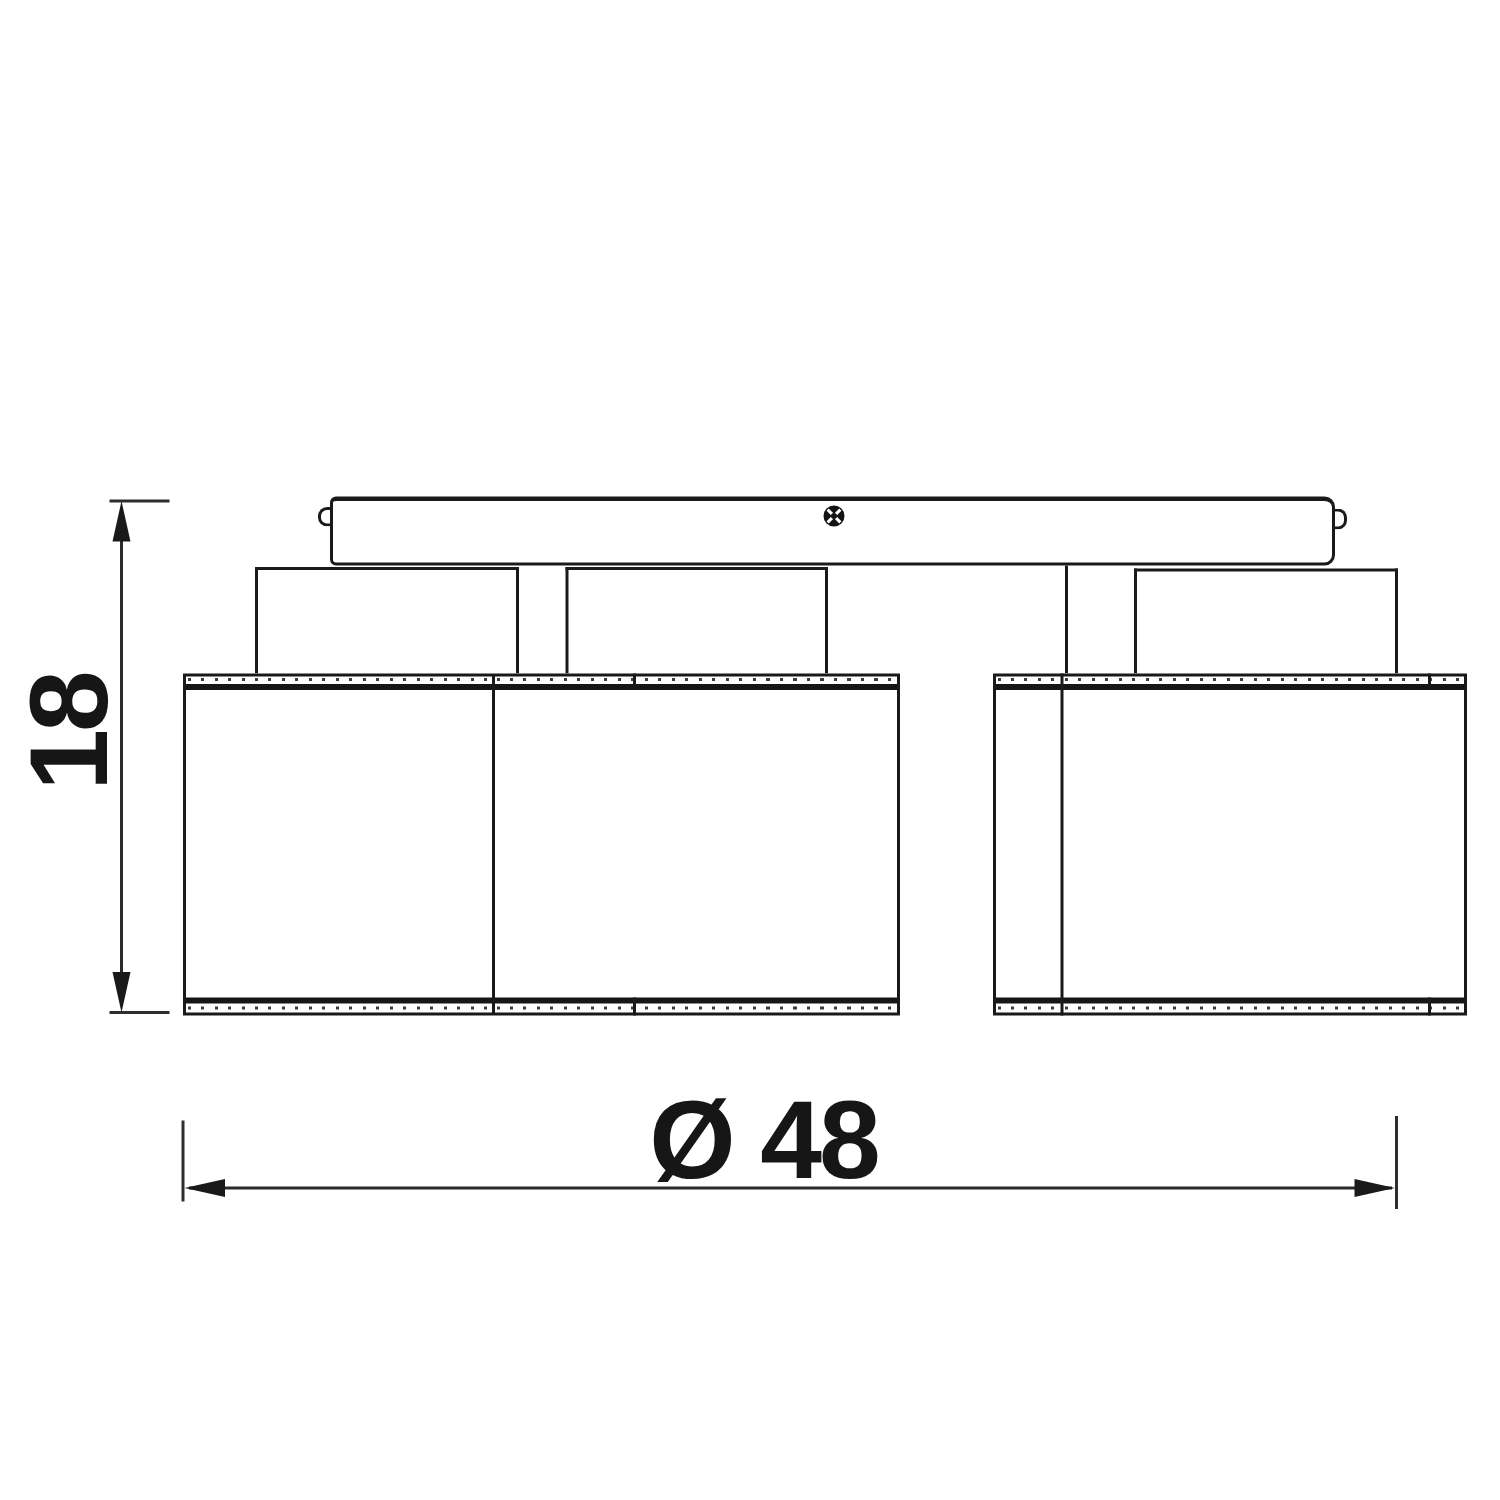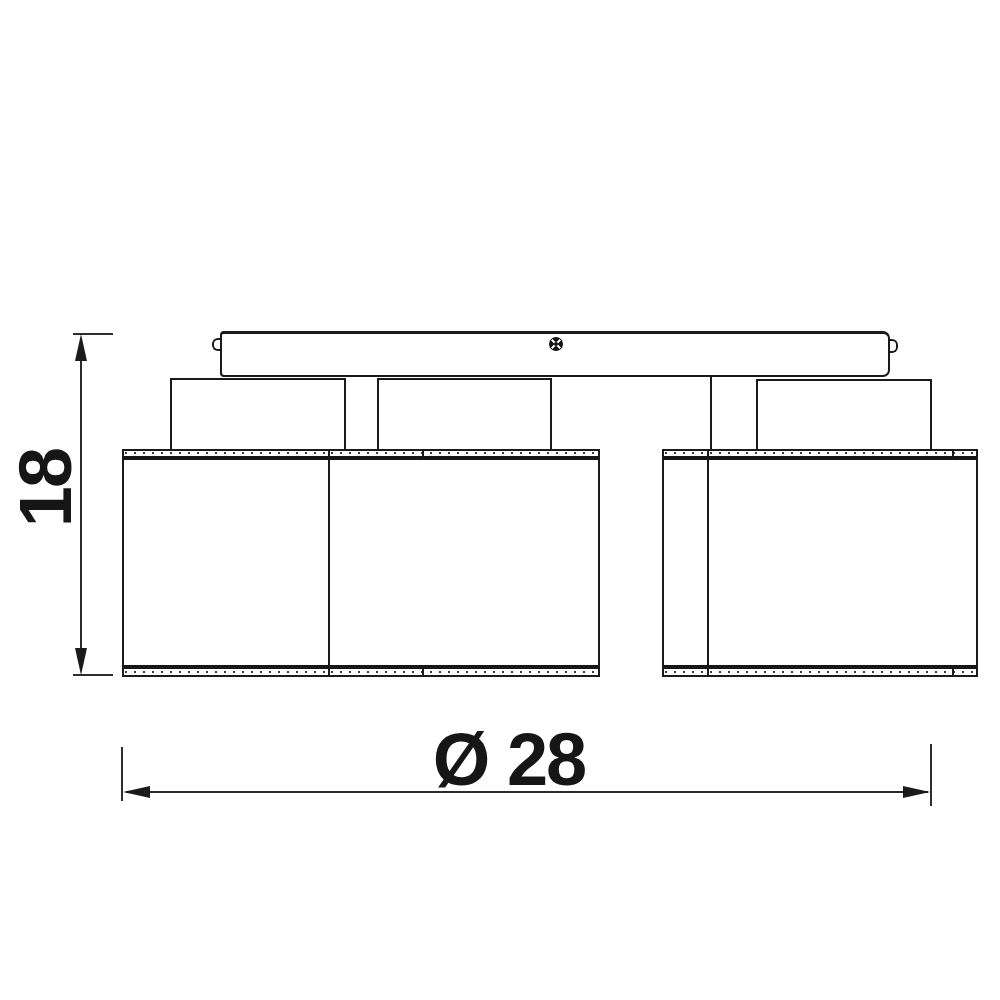--- a/index.html
+++ b/index.html
@@ -148,15 +148,15 @@
   <div class="abs dim-line-v" style="left:80px; top:340px; height:330px;"></div>
   <div class="abs arrow up" style="left:75px; top:334px;"></div>
   <div class="abs arrow down" style="left:75px; top:648px;"></div>
   <div class="abs dim-label rot" style="left:-36px; top:456px; width:164px; height:64px;">18</div>
 
   <div class="abs ext-line-v" style="left:121px; top:747px; height:54px;"></div>
   <div class="abs ext-line-v" style="left:930px; top:744px; height:62px;"></div>
   <div class="abs dim-line-h" style="left:126px; top:791px; width:802px;"></div>
   <div class="abs arrow left" style="left:123px; top:786px;"></div>
   <div class="abs arrow right" style="left:903px; top:786px;"></div>
-  <div class="abs dim-label" style="left:379px; top:728px; width:260px; height:64px;">Ø 28</div>
+  <div class="abs dim-label" style="left:379px; top:728px; width:260px; height:64px;">Ø 48</div>
 
 </div>
 
 </body></html>

